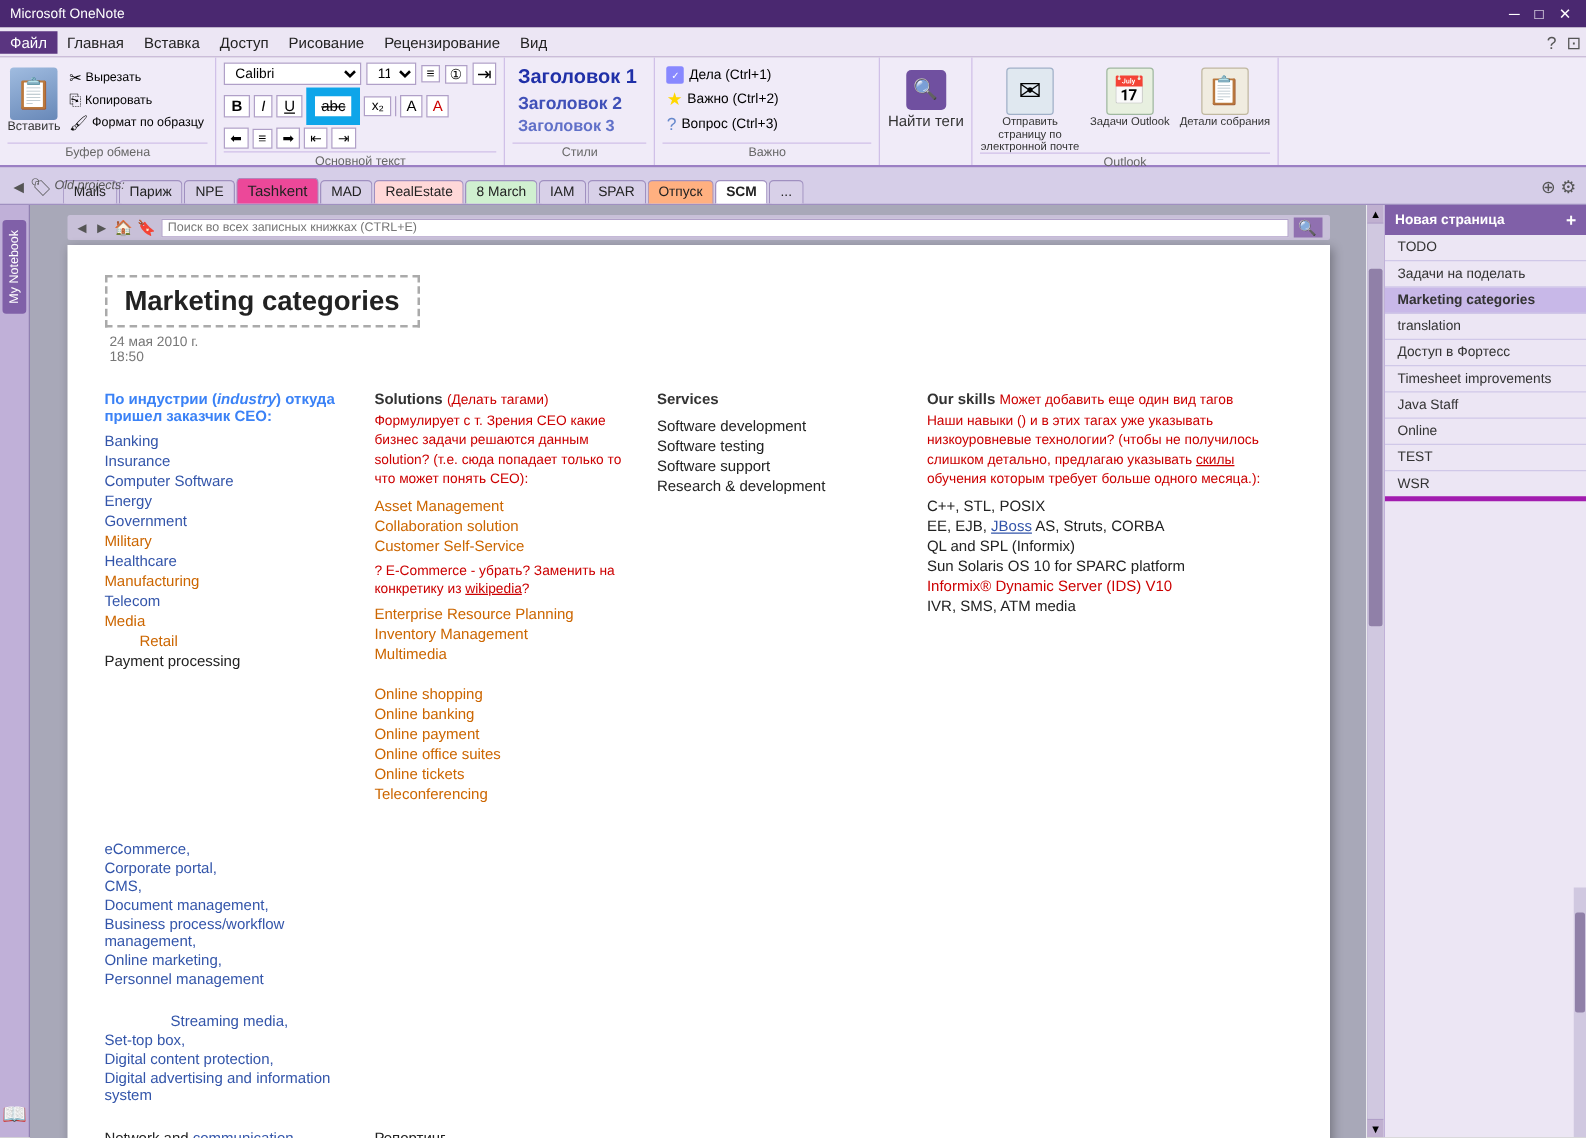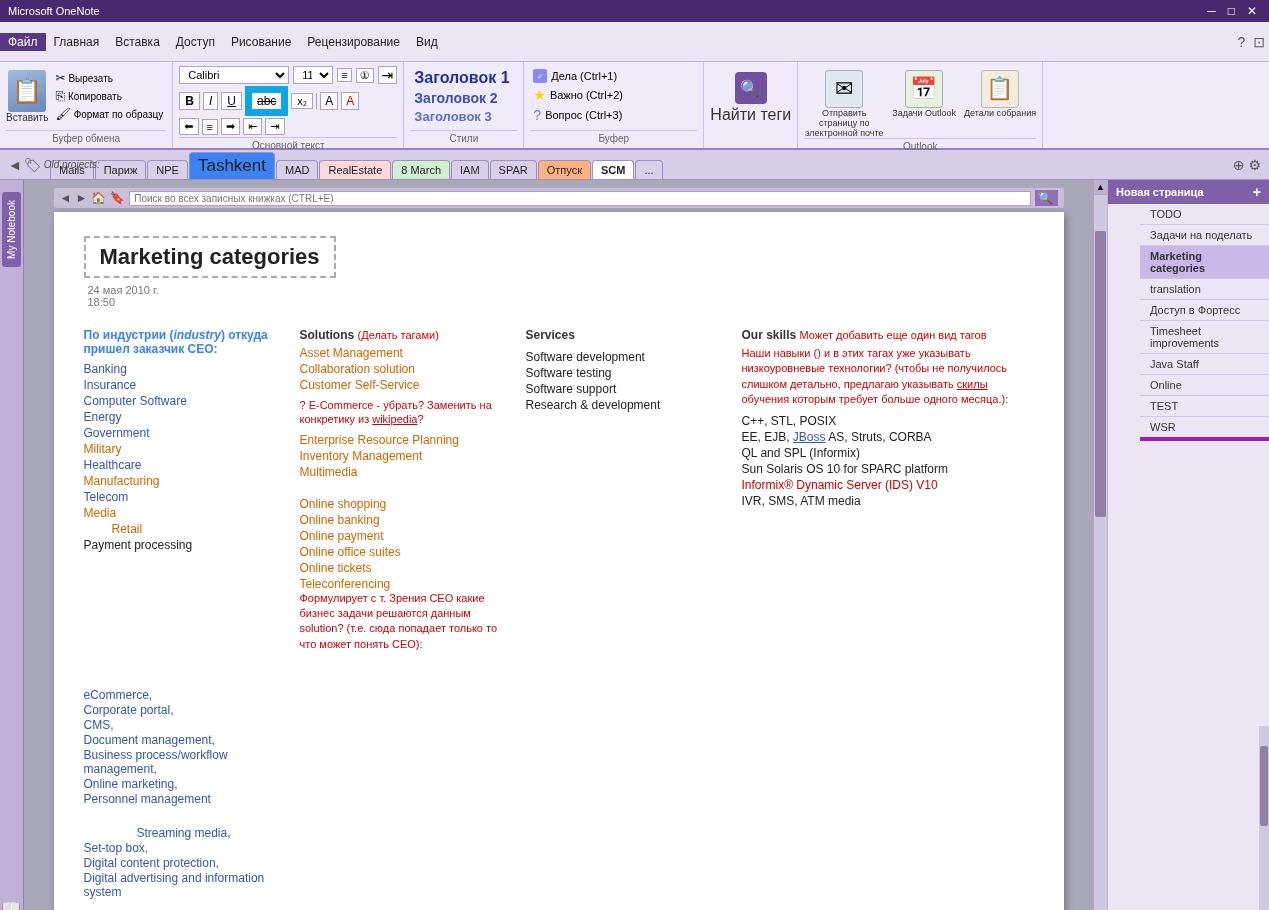--- a/index.html
+++ b/index.html
@@ -10,21 +10,21 @@
 
 <div style="background: #4a2870; height: 22px; display: flex; align-items: center; padding: 0 8px; justify-content: space-between;">
   <span style="color: white; font-size: 11px;">Microsoft OneNote</span>
   <div style="display: flex; gap: 4px;">
     <span style="color: white; font-size: 12px; cursor: pointer; padding: 0 4px;">─</span>
     <span style="color: white; font-size: 12px; cursor: pointer; padding: 0 4px;">□</span>
     <span style="color: white; font-size: 12px; cursor: pointer; padding: 0 4px;">✕</span>
   </div>
 </div>
 
-<div style="background: #ece6f4; display: flex; align-items: center; height: 40px; border-bottom: 1px solid #c0b0d0; text-align: center;">
+<div style="background: #ece6f4; display: flex; align-items: center; height: 24px; border-bottom: 1px solid #c0b0d0; text-align: center;">
   <span style="padding: 2px 8px; font-size: 12px; cursor: pointer; background: #5a3580; color: white;">Файл</span>
   <span style="padding: 2px 8px; font-size: 12px; cursor: pointer; color: #222;">Главная</span>
   <span style="padding: 2px 8px; font-size: 12px; cursor: pointer; color: #222;">Вставка</span>
   <span style="padding: 2px 8px; font-size: 12px; cursor: pointer; color: #222;">Доступ</span>
   <span style="padding: 2px 8px; font-size: 12px; cursor: pointer; color: #222;">Рисование</span>
   <span style="padding: 2px 8px; font-size: 12px; cursor: pointer; color: #222;">Рецензирование</span>
   <span style="padding: 2px 8px; font-size: 12px; cursor: pointer; color: #222;">Вид</span>
   <div style="flex:1;"></div>
   <span style="font-size: 14px; color: #555; cursor: pointer; padding: 0 4px;">?</span>
   <span style="font-size: 14px; color: #555; cursor: pointer; padding: 0 4px;">⊡</span>
@@ -105,27 +105,27 @@
       </div>
       <div style="display: flex; align-items: center; gap: 4px; cursor: pointer; font-size: 11px; padding: 1px 3px;">
         <span style="font-size: 14px; color: gold;">★</span>
         <span>Важно (Ctrl+2)</span>
       </div>
       <div style="display: flex; align-items: center; gap: 4px; cursor: pointer; font-size: 11px; padding: 1px 3px;">
         <span style="font-size: 14px; color: #6688cc;">?</span>
         <span>Вопрос (Ctrl+3)</span>
       </div>
     </div>
-    <div style="font-size: 10px; color: #666; border-top: 1px solid #d0c0e8; width: 100%; text-align: center; padding-top: 2px;">Буфер</div>
+    <div style="font-size: 10px; color: #666; border-top: 1px solid #d0c0e8; width: 100%; text-align: center; padding-top: 2px;">Важно</div>
   </div>
 
   <div style="display: flex; flex-direction: column; border-right: 1px solid #d0c0e8; padding: 4px 6px; align-items: center; justify-content: flex-start; min-width: 70px; padding-top: 10px;">
     <div style="display: flex; flex-direction: column; align-items: center; cursor: pointer;">
       <div style="width: 32px; height: 32px; background: #7050a0; border-radius: 4px; display: flex; align-items: center; justify-content: center; color: white; font-size: 16px;">🔍</div>
-      <span style="font-size: 16px; color: #333; text-align: center; margin-top: 2px;">Найти теги</span>
+      <span style="font-size: 12px; color: #333; text-align: center; margin-top: 2px;">Найти теги</span>
     </div>
   </div>
 
   <div style="display: flex; flex-direction: column; border-right: 1px solid #d0c0e8; padding: 4px 6px; min-width: 220px;">
     <div style="display: flex; gap: 8px; flex: 1; align-items: flex-start; padding-top: 4px;">
       <div style="display: flex; flex-direction: column; align-items: center; cursor: pointer; max-width: 80px;">
         <div style="width: 38px; height: 38px; background: #e0e8f0; border-radius: 3px; border: 1px solid #a0b0c8; display: flex; align-items: center; justify-content: center; font-size: 22px;">✉</div>
         <span style="font-size: 9px; color: #333; text-align: center;">Отправить страницу по электронной почте</span>
       </div>
       <div style="display: flex; flex-direction: column; align-items: center; cursor: pointer;">
@@ -148,21 +148,21 @@
   <div style="position: absolute; left: 8px; top: 50%; transform: translateY(-50%); display: flex; gap: 2px; align-items: center;">
     <span style="font-size: 14px; cursor: pointer; color: #555;">◄</span>
     <span style="font-size: 14px; cursor: pointer; color: #555;">🏷</span>
     <span style="font-size: 10px; color: #555; font-style: italic;">Old projects:</span>
   </div>
 
   <div style="display: flex; align-items: flex-end; gap: 1px;">
     <div style="padding: 3px 8px; font-size: 11px; cursor: pointer; border-top-left-radius: 4px; border-top-right-radius: 4px; border: 1px solid #a090c0; border-bottom: none; background: #d8d0e8; color: #222;"><span>Mails</span></div>
     <div style="padding: 3px 8px; font-size: 11px; cursor: pointer; border-top-left-radius: 4px; border-top-right-radius: 4px; border: 1px solid #a090c0; border-bottom: none; background: #d8d0e8; color: #222;"><span>Париж</span></div>
     <div style="padding: 3px 8px; font-size: 11px; cursor: pointer; border-top-left-radius: 4px; border-top-right-radius: 4px; border: 1px solid #a090c0; border-bottom: none; background: #d8d0e8; color: #222;"><span>NPE</span></div>
-    <div style="padding: 3px 8px; font-size: 17px; cursor: pointer; border-top-left-radius: 4px; border-top-right-radius: 4px; border: 1px solid #a090c0; border-bottom: none; background: #3b82f6; color: #222;"><span>Tashkent</span></div>
+    <div style="padding: 3px 8px; font-size: 12px; cursor: pointer; border-top-left-radius: 4px; border-top-right-radius: 4px; border: 1px solid #a090c0; border-bottom: none; background: #ec4899; color: #222;"><span>Tashkent</span></div>
     <div style="padding: 3px 8px; font-size: 11px; cursor: pointer; border-top-left-radius: 4px; border-top-right-radius: 4px; border: 1px solid #a090c0; border-bottom: none; background: #d8d0e8; color: #222;"><span>MAD</span></div>
     <div style="padding: 3px 8px; font-size: 11px; cursor: pointer; border-top-left-radius: 4px; border-top-right-radius: 4px; border: 1px solid #a090c0; border-bottom: none; background: #ffd8d8; color: #222;"><span>RealEstate</span></div>
     <div style="padding: 3px 8px; font-size: 11px; cursor: pointer; border-top-left-radius: 4px; border-top-right-radius: 4px; border: 1px solid #a090c0; border-bottom: none; background: #d0f0d0; color: #222;"><span>8 March</span></div>
     <div style="padding: 3px 8px; font-size: 11px; cursor: pointer; border-top-left-radius: 4px; border-top-right-radius: 4px; border: 1px solid #a090c0; border-bottom: none; background: #d8d0e8; color: #222;"><span>IAM</span></div>
     <div style="padding: 3px 8px; font-size: 11px; cursor: pointer; border-top-left-radius: 4px; border-top-right-radius: 4px; border: 1px solid #a090c0; border-bottom: none; background: #d8d0e8; color: #222;"><span>SPAR</span></div>
     <div style="padding: 3px 8px; font-size: 11px; cursor: pointer; border-top-left-radius: 4px; border-top-right-radius: 4px; border: 1px solid #a090c0; border-bottom: none; background: #ffb080; color: #222;"><span>Отпуск</span></div>
     <div style="padding: 3px 8px; font-size: 11px; cursor: pointer; border-top-left-radius: 4px; border-top-right-radius: 4px; border: 1px solid #a090c0; border-bottom: none; background: white; color: #222; font-weight: bold;"><span>SCM</span></div>
     <div style="padding: 3px 8px; font-size: 11px; cursor: pointer; border-top-left-radius: 4px; border-top-right-radius: 4px; border: 1px solid #a090c0; border-bottom: none; background: #d8d0e8; color: #222;"><span>...</span></div>
   </div>
 
@@ -223,42 +223,42 @@
               <span style="color: #3355aa;">Telecom</span>
               <span style="color: #cc6600;">Media</span>
               <span style="color: #cc6600; padding-left: 28px;">Retail</span>
               <span style="color: #222;">Payment processing</span>
             </div>
           </div>
 
           <div>
             <div style="font-size: 12px; color: #333; margin-bottom: 4px;">
               <strong>Solutions</strong> <span style="color: #cc0000; font-size: 11px;">(Делать тагами)</span>
+            </div>
+            <div style="font-size: 11px; color: #cc0000; margin-bottom: 6px; line-height: 1.4;">
+              Формулирует с т. Зрения CEO какие бизнес задачи решаются данным solution? (т.е. сюда попадает только то что может понять CEO):
             </div>
             <div style="display: flex; flex-direction: column; gap: 2px;">
               <span style="color: #cc6600;">Asset Management</span>
               <span style="color: #cc6600;">Collaboration solution</span>
               <span style="color: #cc6600;">Customer Self-Service</span>
               <div style="font-size: 11px; color: #cc0000; margin: 4px 0; line-height: 1.3;">
                 ? E-Commerce - убрать? Заменить на конкретику из <span style="text-decoration: underline;">wikipedia</span>?
               </div>
               <span style="color: #cc6600;">Enterprise Resource Planning</span>
               <span style="color: #cc6600;">Inventory Management</span>
               <span style="color: #cc6600;">Multimedia</span>
               <br>
               <span style="color: #cc6600;">Online shopping</span>
               <span style="color: #cc6600;">Online banking</span>
               <span style="color: #cc6600;">Online payment</span>
               <span style="color: #cc6600;">Online office suites</span>
               <span style="color: #cc6600;">Online tickets</span>
               <span style="color: #cc6600;">Teleconferencing</span>
             </div>
-            <div style="font-size: 11px; color: #cc0000; margin-bottom: 6px; line-height: 1.4;">
-              Формулирует с т. Зрения CEO какие бизнес задачи решаются данным solution? (т.е. сюда попадает только то что может понять CEO):
-            </div>
           </div>
 
           <div>
             <div style="font-size: 12px; font-weight: bold; color: #333; margin-bottom: 8px;">Services</div>
             <div style="display: flex; flex-direction: column; gap: 2px;">
               <span style="color: #222;">Software development</span>
               <span style="color: #222;">Software testing</span>
               <span style="color: #222;">Software support</span>
               <span style="color: #222;">Research &amp; development</span>
             </div>
@@ -353,21 +353,21 @@
     </div>
   </div>
 
   <div style="width: 162px; background: #ece6f4; border-left: 1px solid #c0b0d8; display: flex; flex-direction: column; overflow: hidden;">
 
     <div style="background: #8060a8; color: white; padding: 4px 8px; font-size: 11px; font-weight: bold; display: flex; justify-content: space-between; align-items: center;">
       <span>Новая страница</span>
       <span style="cursor: pointer; font-size: 14px;">+</span>
     </div>
 
-    <div style="overflow-y: auto; flex: 1; padding-left: 32px;">
+    <div style="overflow-y: auto; flex: 1;">
       <div style="padding: 4px 10px; font-size: 11px; color: #333; cursor: pointer; border-bottom: 1px solid #d0c8e8;"><span>TODO</span></div>
       <div style="padding: 4px 10px; font-size: 11px; color: #333; cursor: pointer; border-bottom: 1px solid #d0c8e8;"><span>Задачи на поделать</span></div>
       <div style="padding: 4px 10px; font-size: 11px; color: #333; cursor: pointer; border-bottom: 1px solid #d0c8e8; background: #c8b8e8; font-weight: bold;"><span>Marketing categories</span></div>
       <div style="padding: 4px 10px; font-size: 11px; color: #333; cursor: pointer; border-bottom: 1px solid #d0c8e8;"><span>translation</span></div>
       <div style="padding: 4px 10px; font-size: 11px; color: #333; cursor: pointer; border-bottom: 1px solid #d0c8e8;"><span>Доступ в Фортесс</span></div>
       <div style="padding: 4px 10px; font-size: 11px; color: #333; cursor: pointer; border-bottom: 1px solid #d0c8e8;"><span>Timesheet improvements</span></div>
       <div style="padding: 4px 10px; font-size: 11px; color: #333; cursor: pointer; border-bottom: 1px solid #d0c8e8;"><span>Java Staff</span></div>
       <div style="padding: 4px 10px; font-size: 11px; color: #333; cursor: pointer; border-bottom: 1px solid #d0c8e8;"><span>Online</span></div>
       <div style="padding: 4px 10px; font-size: 11px; color: #333; cursor: pointer; border-bottom: 1px solid #d0c8e8;"><span>TEST</span></div>
       <div style="padding: 4px 10px; font-size: 11px; color: #333; cursor: pointer; border-bottom: 4px solid #a21caf;"><span>WSR</span></div>

